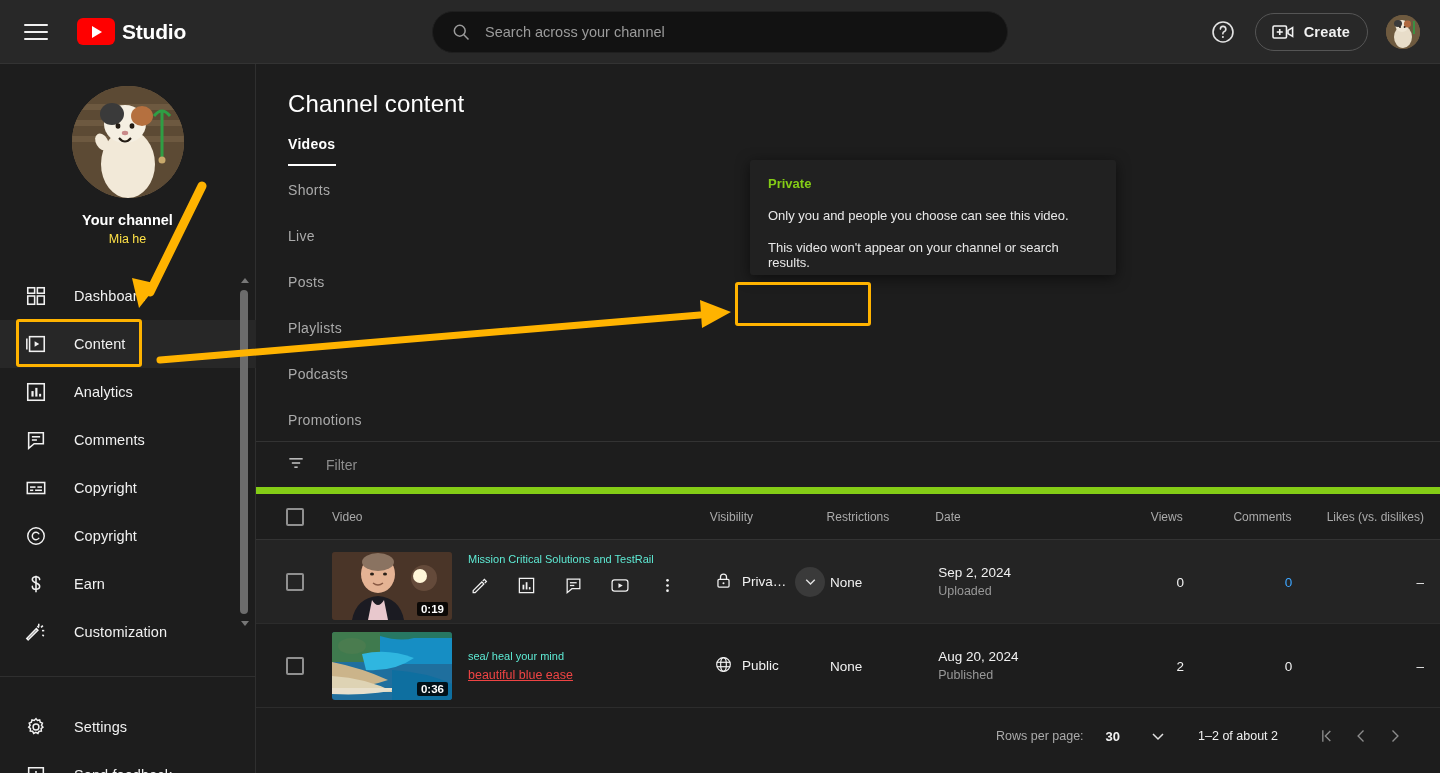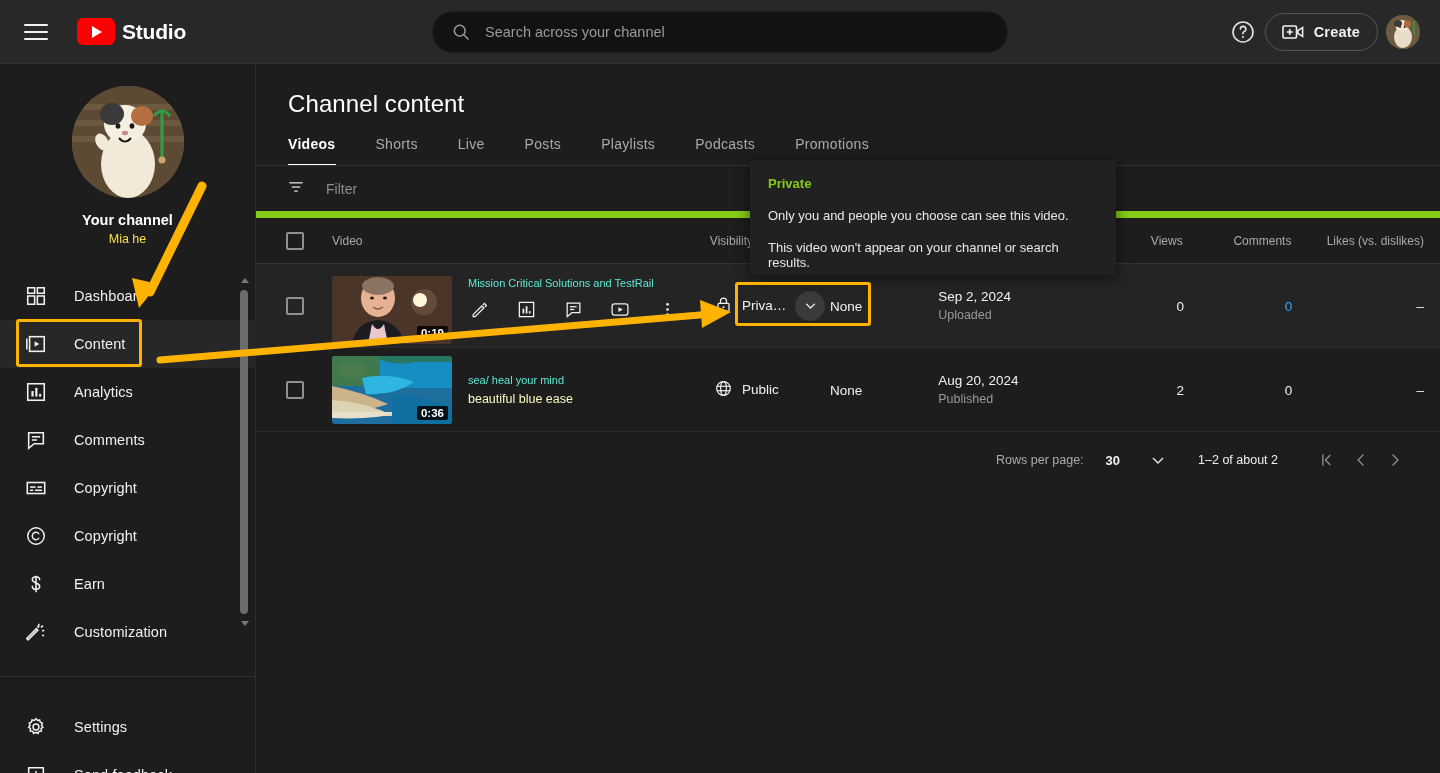--- a/index.html
+++ b/index.html
@@ -33,21 +33,21 @@
     background: #121212; border-radius: 21px; display:flex; align-items:center; padding: 0 18px;
     border: 1px solid #1f1f1f;
   }
   .search-icon { width:20px;height:20px;flex:0 0 20px;margin-right:14px;opacity:.72;}
   .search-input {
     background:transparent;border:0;outline:none;color:#f1f1f1;font-size:14.5px;
     font-family:"Liberation Sans",sans-serif; width:100%;
   }
   .search-input::placeholder { color:#9b9b9b; }
 
-  .header-right { position:absolute; right: 20px; top:0; height:64px; display:flex; align-items:center; gap:8px;}
+  .header-right { position:absolute; right: 20px; top:0; height:64px; display:flex; align-items:center; gap:18px;}
   .help-btn { width:28px;height:28px;border-radius:50%;display:flex;align-items:center;justify-content:center;cursor:pointer;}
   .create-btn {
     display:flex;align-items:center;gap:9px;height:38px;padding:0 17px 0 15px;
     border:1px solid #555;border-radius:19px;cursor:pointer;background:transparent;
   }
   .create-btn .label { font-size:14.5px;font-weight:600;color:#f1f1f1;letter-spacing:.2px;}
   .avatar-hdr { width:34px;height:34px;border-radius:50%;overflow:hidden;cursor:pointer;background:#6b5a44;}
 
   
   .sidebar {
@@ -73,21 +73,21 @@
   .sb-track { position:absolute; right:8px; top:4px; width:8px; height:380px; }
   .sb-thumb { position:absolute; left:0; top:14px; width:8px; height:324px; background:#6c6c6c; border-radius:4px;}
   .sb-arrow { position:absolute; left:1px; width:0;height:0;border-left:4px solid transparent;border-right:4px solid transparent;}
   .sb-up { top:2px; border-bottom:5px solid #777; }
   .sb-down { top:345px; border-top:5px solid #777; }
 
   
   .main { position:absolute; top:64px; left:256px; width:1184px; height:709px; background:#1d1d1d; }
   .page-title { font-size:24px; font-weight:400; color:#fff; padding:26px 0 0 32px; letter-spacing:.1px;}
 
-  .tabs { display:flex; margin-top:18px; padding-left:32px; gap:0; position:relative; }
+  .tabs { display:flex; margin-top:18px; padding-left:32px; gap:16px; position:relative;flex-direction:column; }
   .tab {
     font-size:14px; color:#aaa; padding:0 18px 14px 0; margin-right:22px; cursor:pointer;
     position:relative; letter-spacing:.3px;
   }
   .tab.active { color:#fff; font-weight:600; }
   .tab.active::after {
     content:""; position:absolute; left:0; bottom:0; width:48px; height:2px; background:#fff;
   }
   .tabs-underline { position:absolute; left:0; right:0; bottom:0; height:1px; background:#333; }
 
@@ -109,21 +109,21 @@
   .col-likes   { width:150px; text-align:right; padding-right:16px;}
 
   .row { display:flex; align-items:center; height:84px; border-bottom:1px solid #2c2c2c; padding-left:30px; position:relative;}
   .row.hovered { background:#242424; }
 
   .thumb { width:120px;height:68px;border-radius:3px;overflow:hidden;position:relative;flex:0 0 120px;}
   .dur { position:absolute;right:4px;bottom:4px;background:rgba(0,0,0,.85);color:#fff;font-size:11.5px;
     font-weight:700;padding:1px 4px;border-radius:2px;}
   .vid-meta { margin-left:16px; width:260px; }
   .vid-title { font-size:11px; color:#5eead4; line-height:1.3; }
-  .vid-desc { font-size:12.5px; color:#fef9c3; margin-top:5px; }
+  .vid-desc { font-size:12.5px; color:#ef4444; margin-top:5px;text-decoration:underline; }
 
   .hover-actions { display:flex; align-items:center; gap:25px; margin-top:9px; }
   .hover-actions .ha { width:22px;height:22px;cursor:pointer;display:flex;align-items:center;justify-content:center;}
 
   .vis-cell { display:flex; align-items:center; gap:9px; font-size:13.5px; color:#f1f1f1;}
   .vis-chevron { width:30px;height:30px;border-radius:50%;background:#3a3a3a;display:flex;align-items:center;justify-content:center;cursor:pointer;}
   .cell-txt { font-size:13.5px; color:#f1f1f1; }
   .cell-sub { font-size:12.5px; color:#999; margin-top:4px; }
   .num { font-size:13.5px; color:#f1f1f1; }
   .num.link { color:#3ea6ff; cursor:pointer; }

